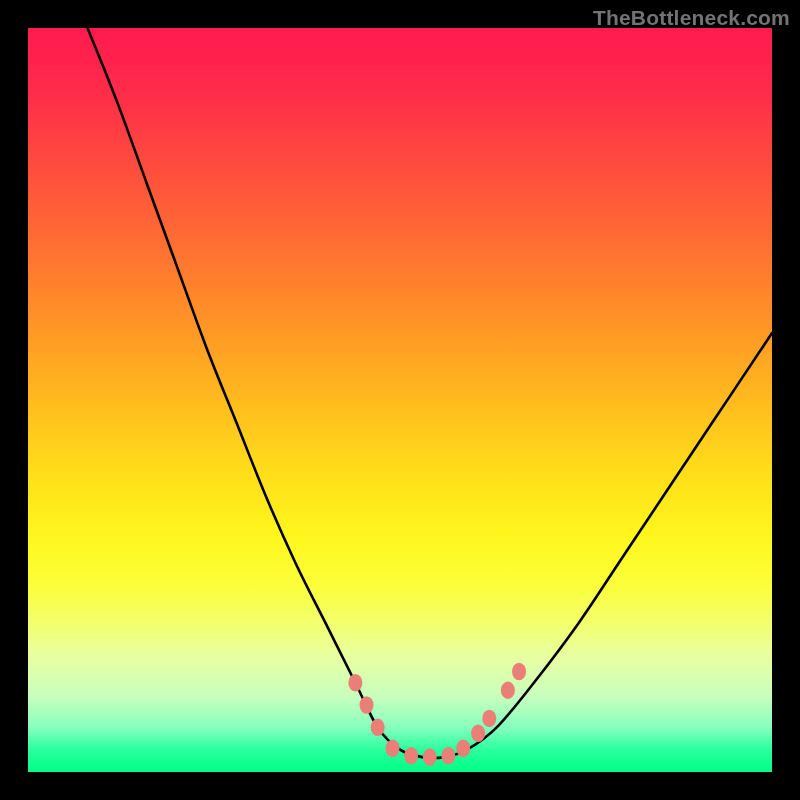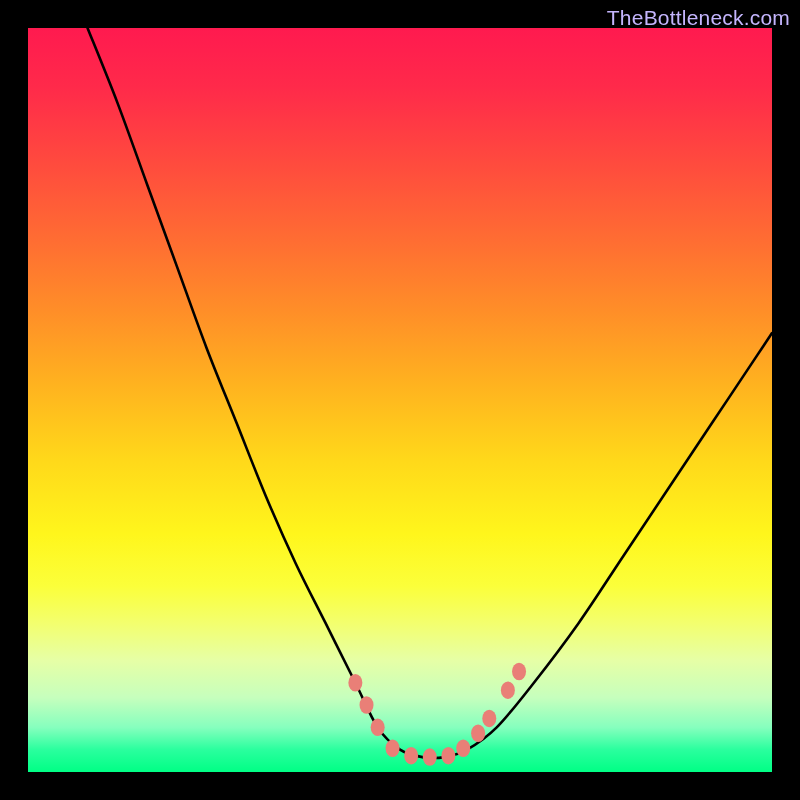--- a/index.html
+++ b/index.html
@@ -40,23 +40,23 @@
       #c6ffbd 90%,
       #86ffbe 94%,
       #2aff9e 97%,
       #00ff85 100%
     );
   }
   .watermark {
     position: absolute;
     top: 6px;
     right: 10px;
-    color: #c4b5fd;
+    color: #737373;
     font-size: 21px;
-    font-weight: 400;
+    font-weight: 700;
     letter-spacing: 0.2px;
     z-index: 5;
   }
   svg.curve-layer {
     position: absolute;
     left: 0;
     top: 0;
     width: 744px;
     height: 744px;
     overflow: visible;

